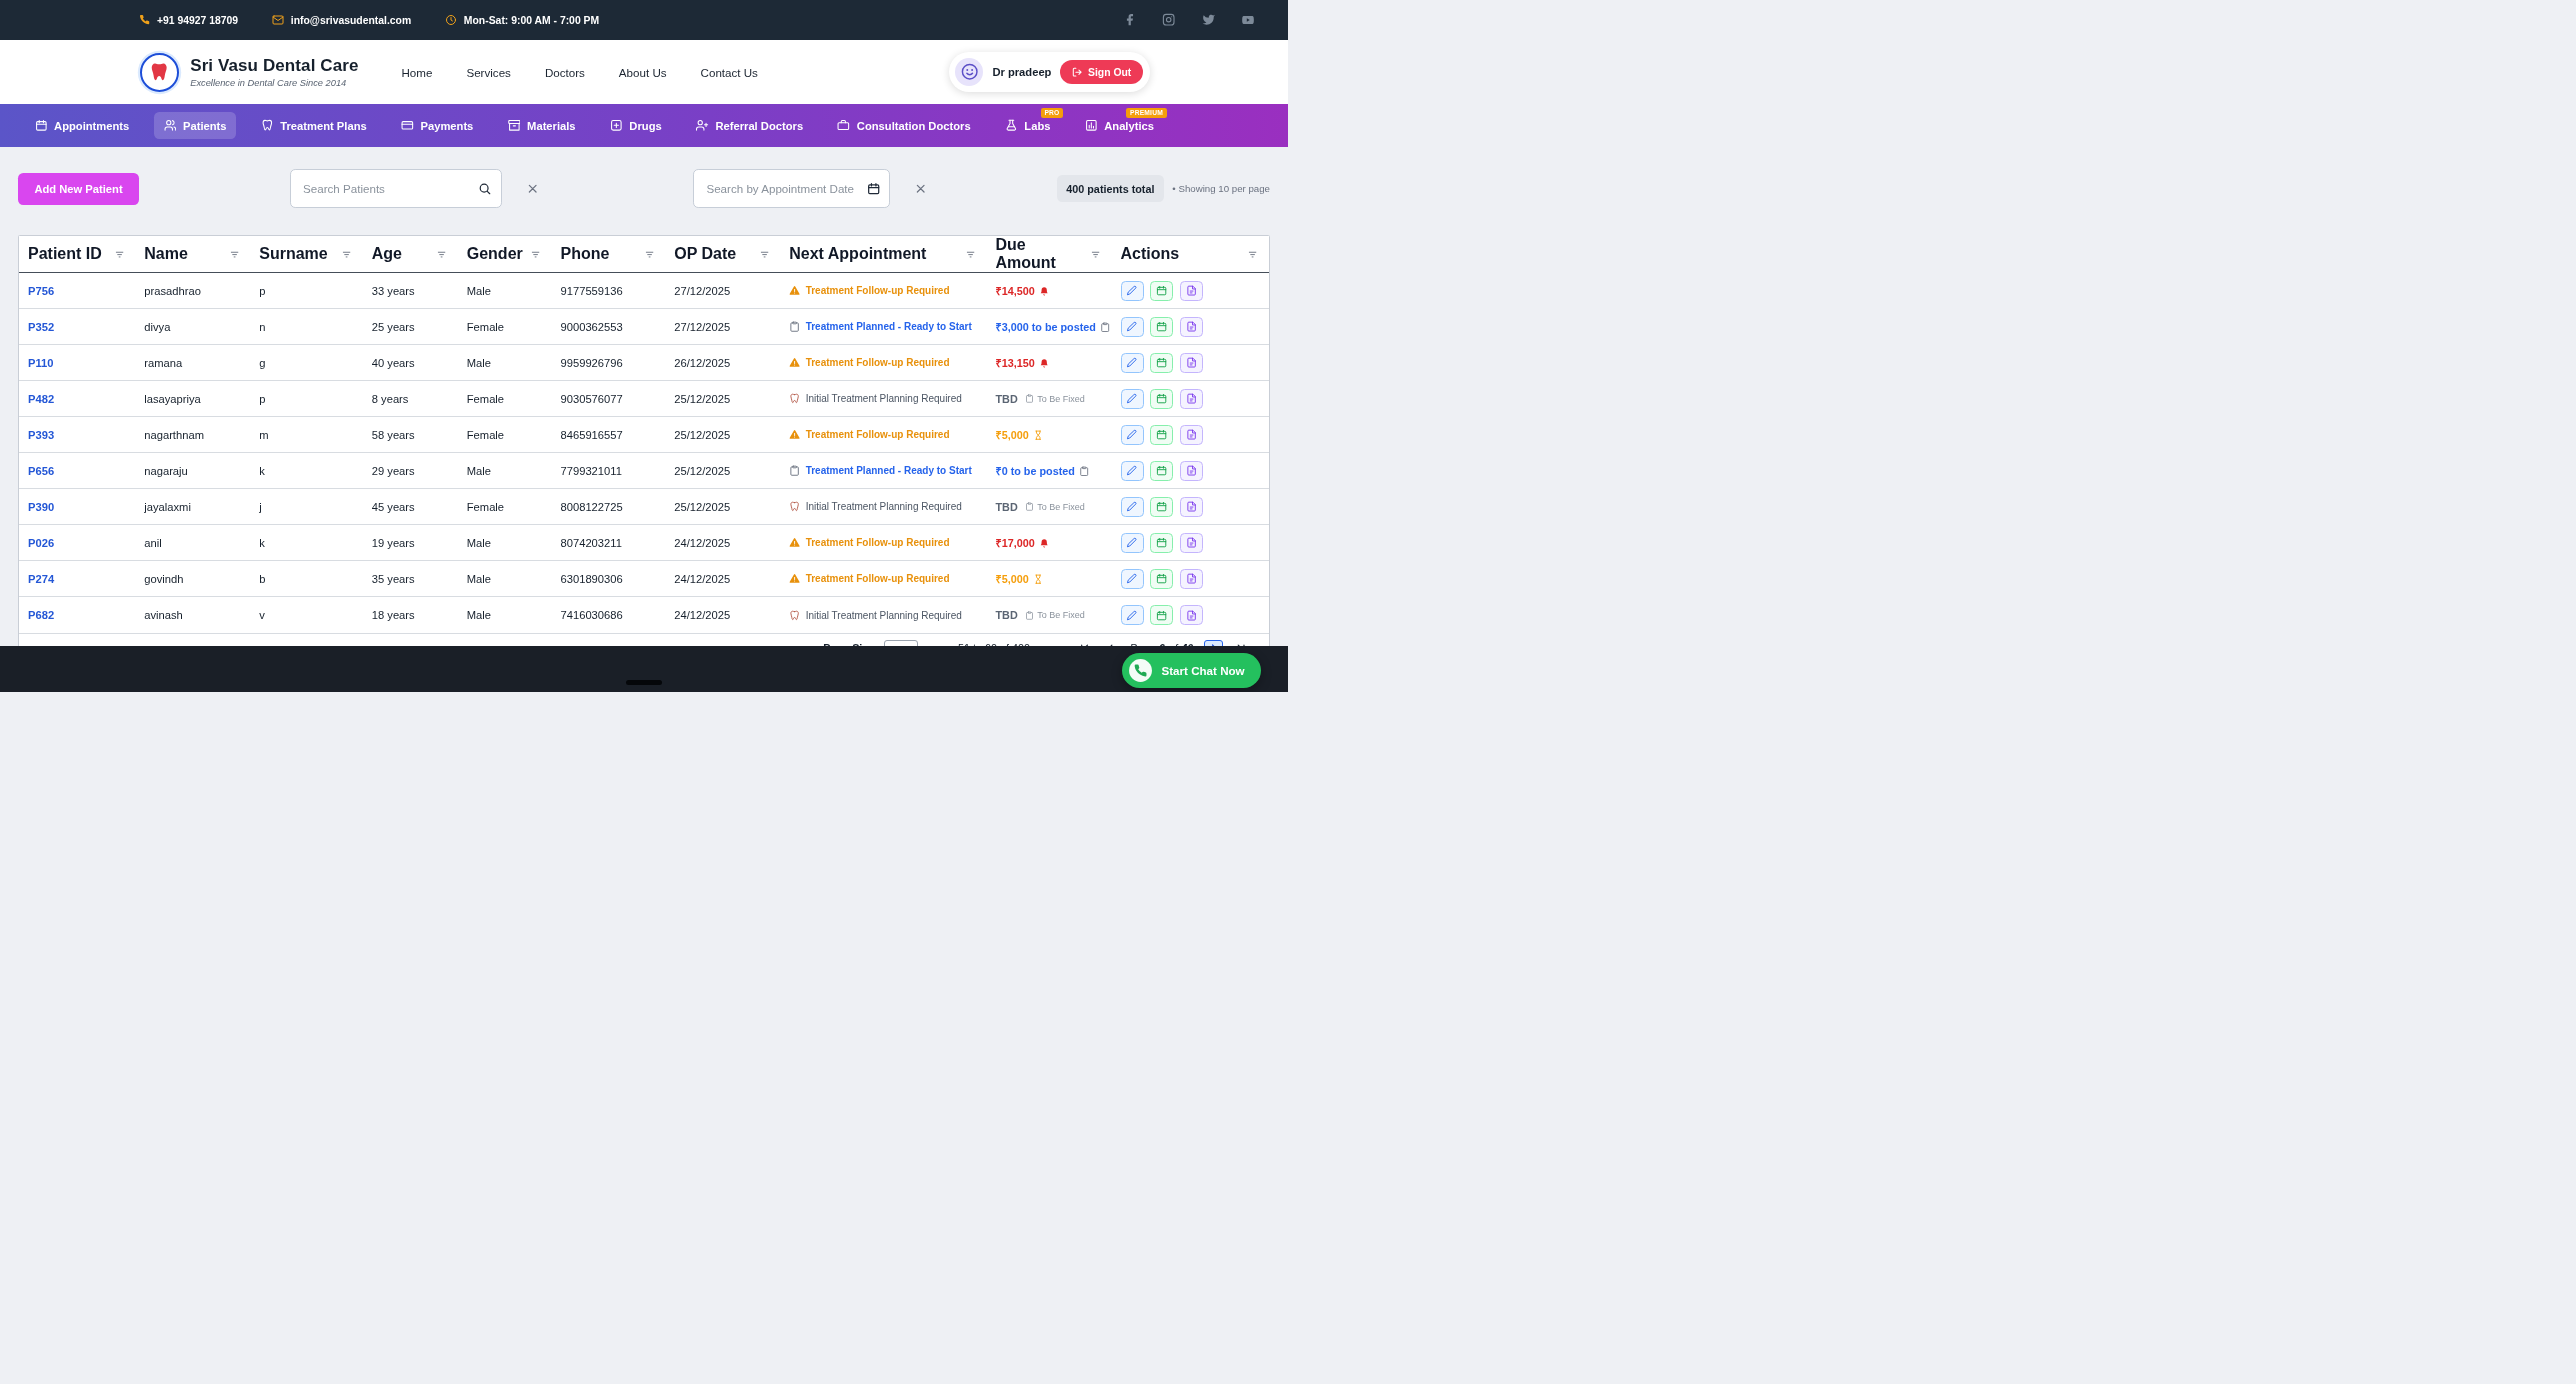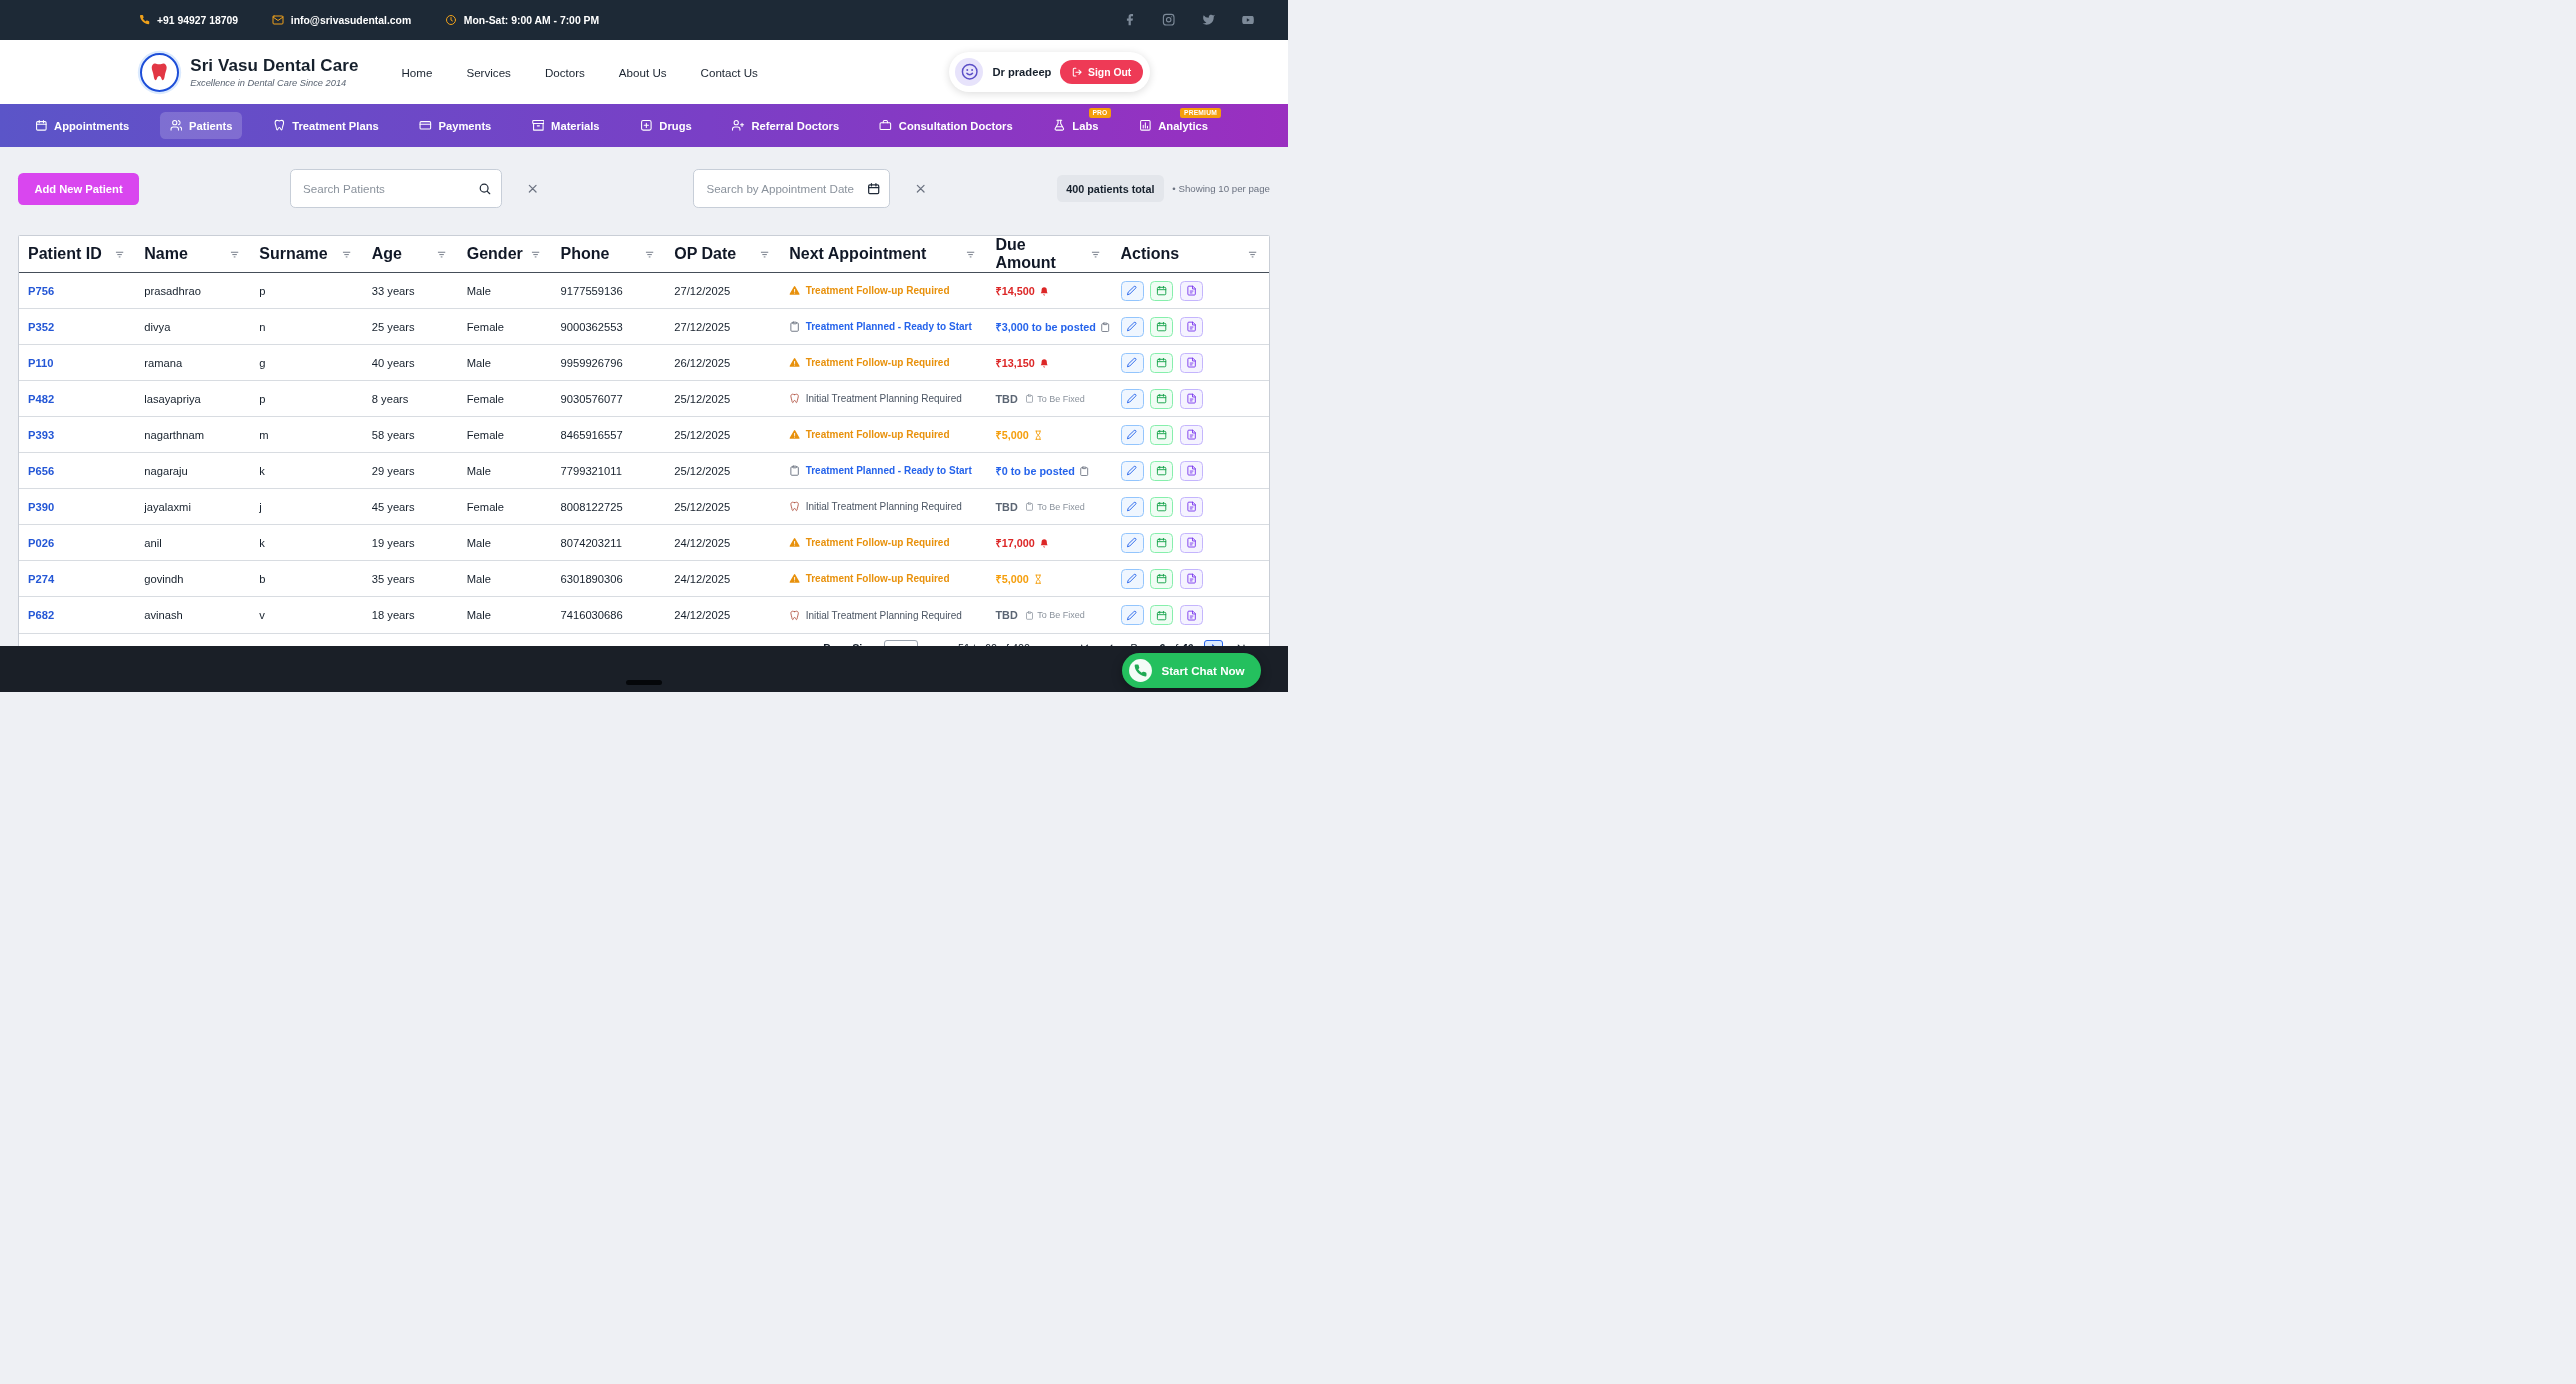--- a/index.html
+++ b/index.html
@@ -21,21 +21,21 @@
   .brand h1 { font-size:17px; color:#16202c; letter-spacing:0.1px; }
   .brand p { margin-top:2.2px; font-size:9.3px; font-style:italic; color:#5b6573; }
   .hlinks { display:flex; gap:34px; margin-left:43px; font-size:11.6px; color:#1b2430; }
   .hlink { cursor:pointer; }
   .userpill { margin-left:auto; margin-right:138px; display:flex; align-items:center; gap:9px; background:#fff; border-radius:745px; padding:6px 6.7px 6px 6.7px; box-shadow:0 1.5px 9px rgba(0,0,0,.14); }
   .avatar { width:28px; height:28px; border-radius:50%; background:#e7e3fb; display:flex; align-items:center; justify-content:center; flex:none; }
   .username { font-weight:bold; font-size:11.2px; color:#16202c; white-space:nowrap; }
   .signout { background:#ee3a56; color:#fff; border:none; border-radius:745px; padding:6.7px 12px; font-weight:bold; font-size:10.4px; display:flex; gap:5.2px; align-items:center; cursor:pointer; font-family:inherit; }
 
   
-  .purplenav { height:43px; background:linear-gradient(90deg,#5b55c8 0%,#7a3fc6 55%,#9a2fc0 100%); display:flex; align-items:center; padding-left:25px; gap:21px; }
+  .purplenav { height:43px; background:linear-gradient(90deg,#5b55c8 0%,#7a3fc6 55%,#9a2fc0 100%); display:flex; align-items:center; padding-left:25px; gap:15px; }
   .pitem { position:relative; display:flex; align-items:center; gap:6.7px; color:#fff; font-size:11.2px; font-weight:bold; padding:7.5px 9.7px; border-radius:5.2px; cursor:pointer; white-space:nowrap; }
   .pitem.active { background:rgba(255,255,255,.18); }
   .nicon { display:flex; }
   .pbadge { position:absolute; top:-3.7px; right:-3px; background:#f59e0b; color:#fff; font-size:6.7px; font-weight:bold; padding:1.5px 3.7px; border-radius:2.2px; letter-spacing:0.2px; }
 
   
   .controls { display:flex; align-items:center; margin:22.4px 18px 0; }
   .btn-add { background:#d946ef; color:#fff; font-weight:bold; font-size:11.2px; padding:10.4px 16.4px; border-radius:5.2px; border:none; cursor:pointer; font-family:inherit; white-space:nowrap; }
   .inpwrap { position:relative; display:flex; align-items:center;padding-left:12px; }
   .inp { height:39px; border:0.7px solid #c7ced8; border-radius:5.2px; background:#fff; font-size:11.6px; color:#111827; padding:0 34px 0 12px; font-family:inherit; outline:none; }

